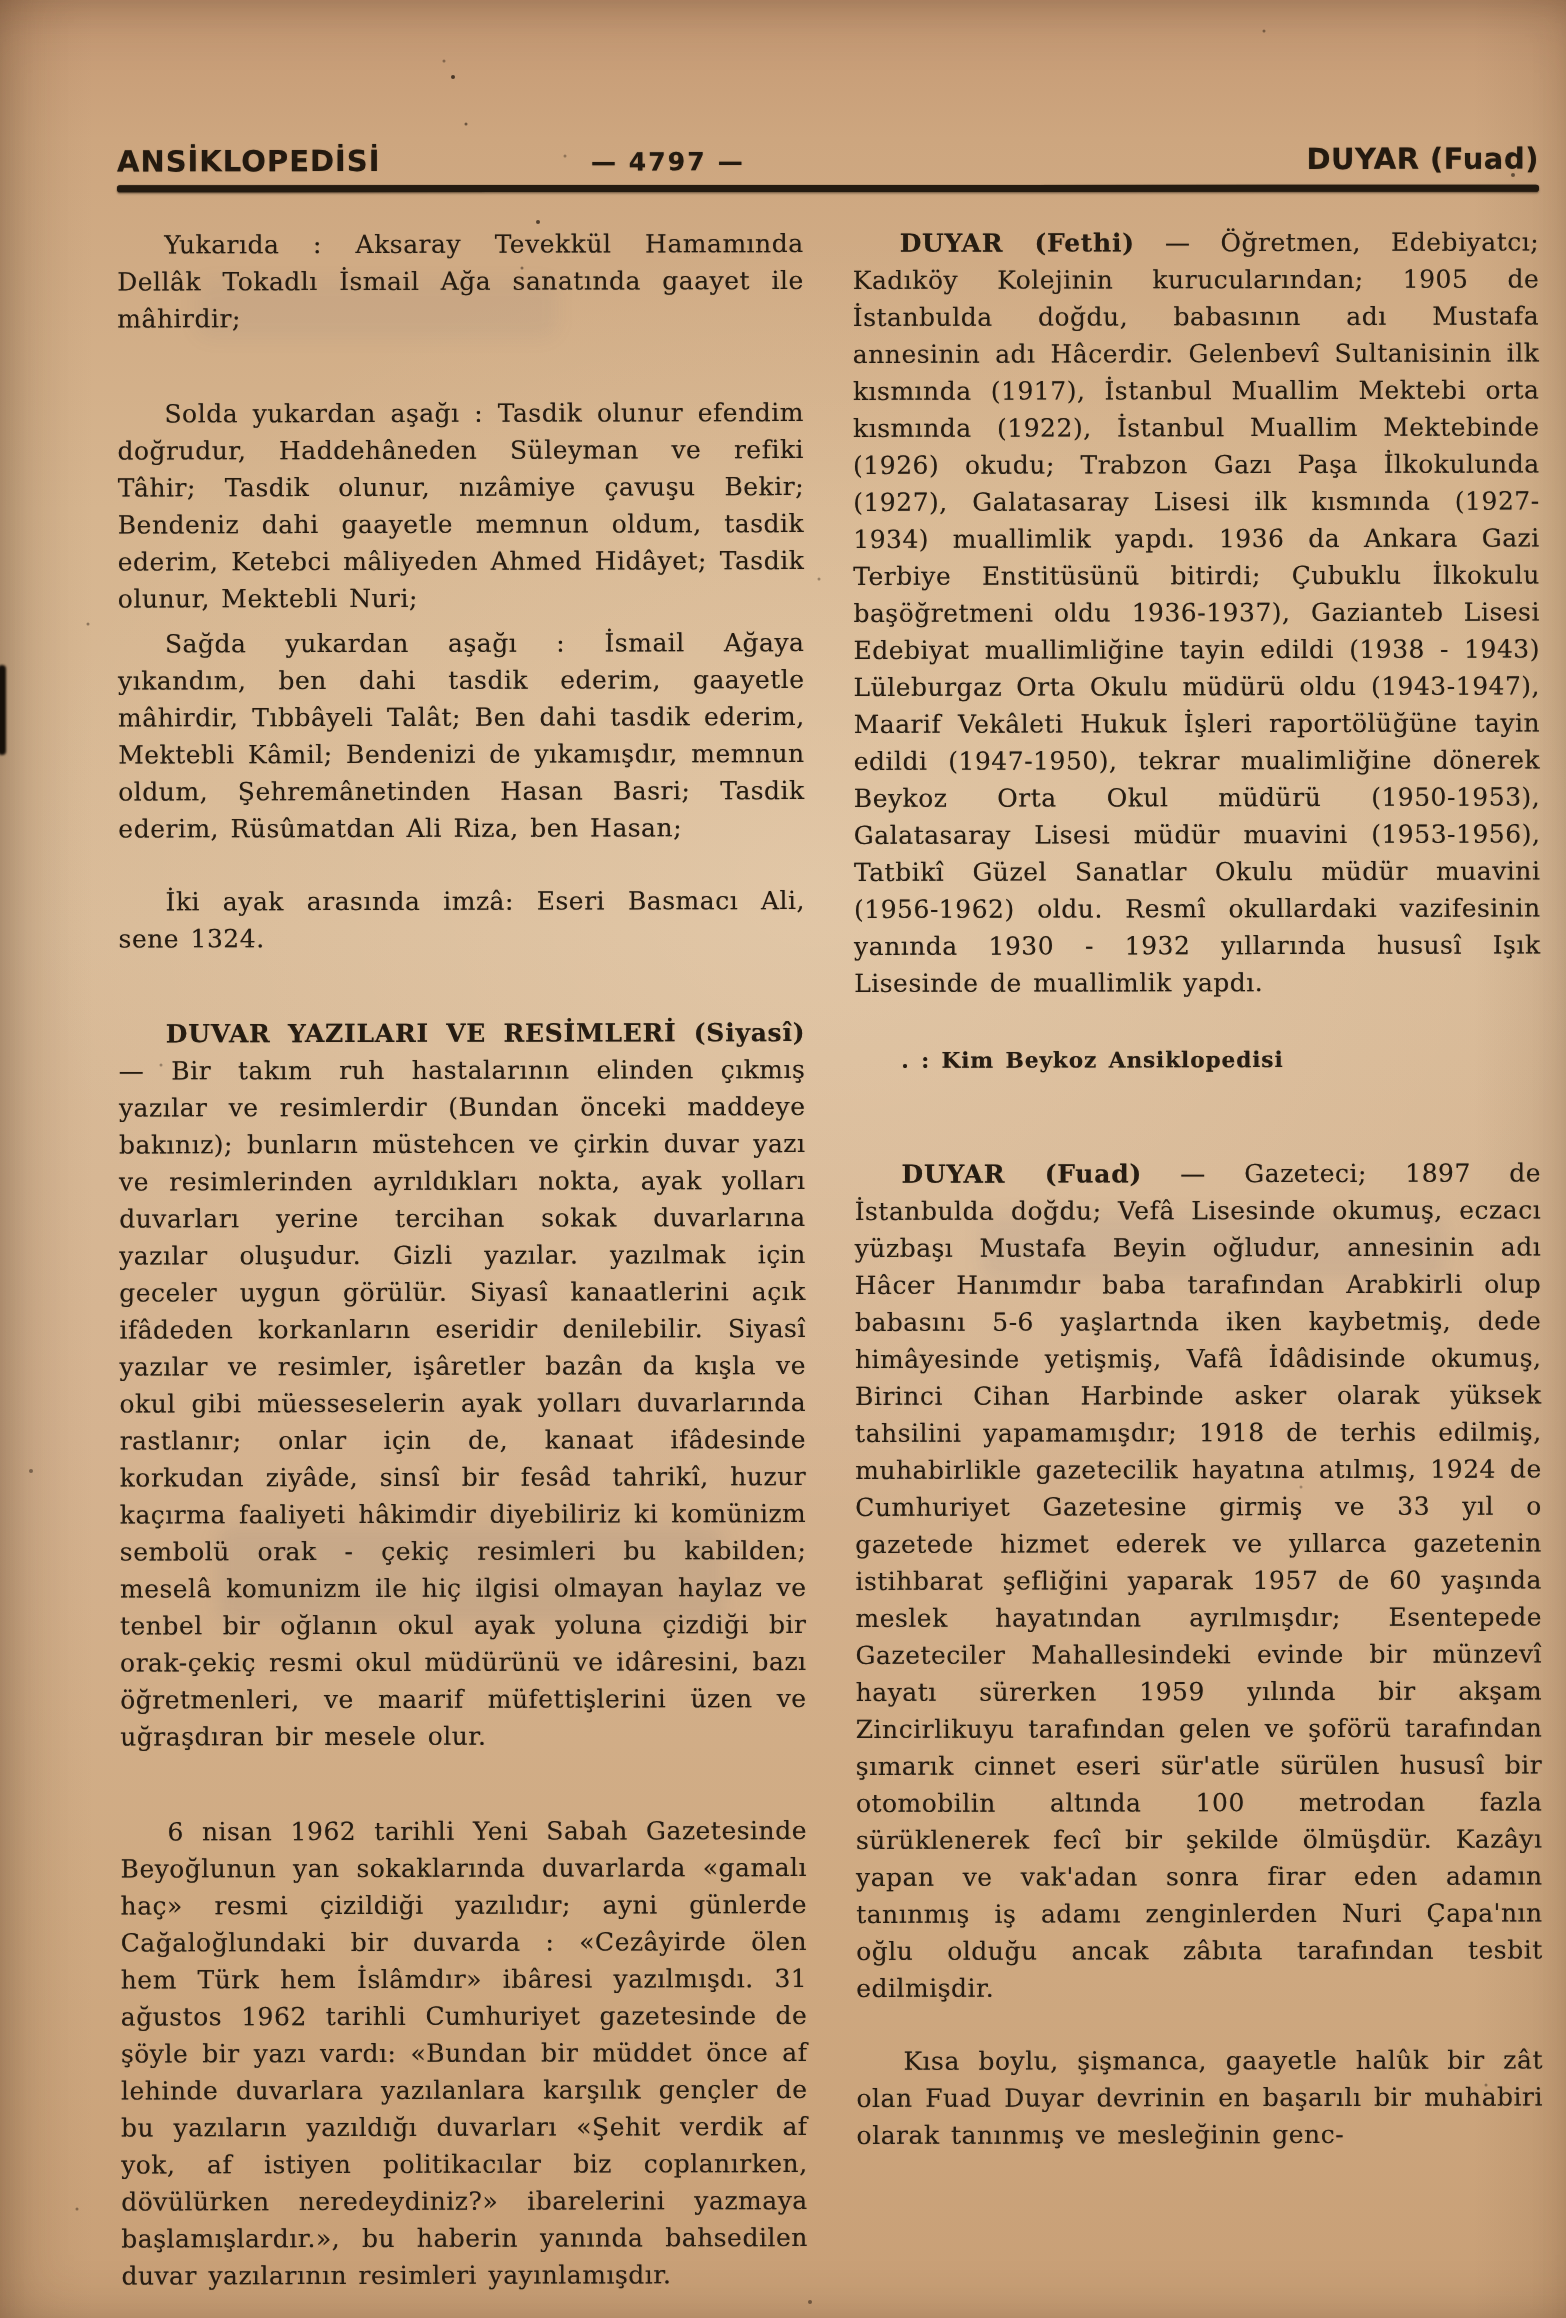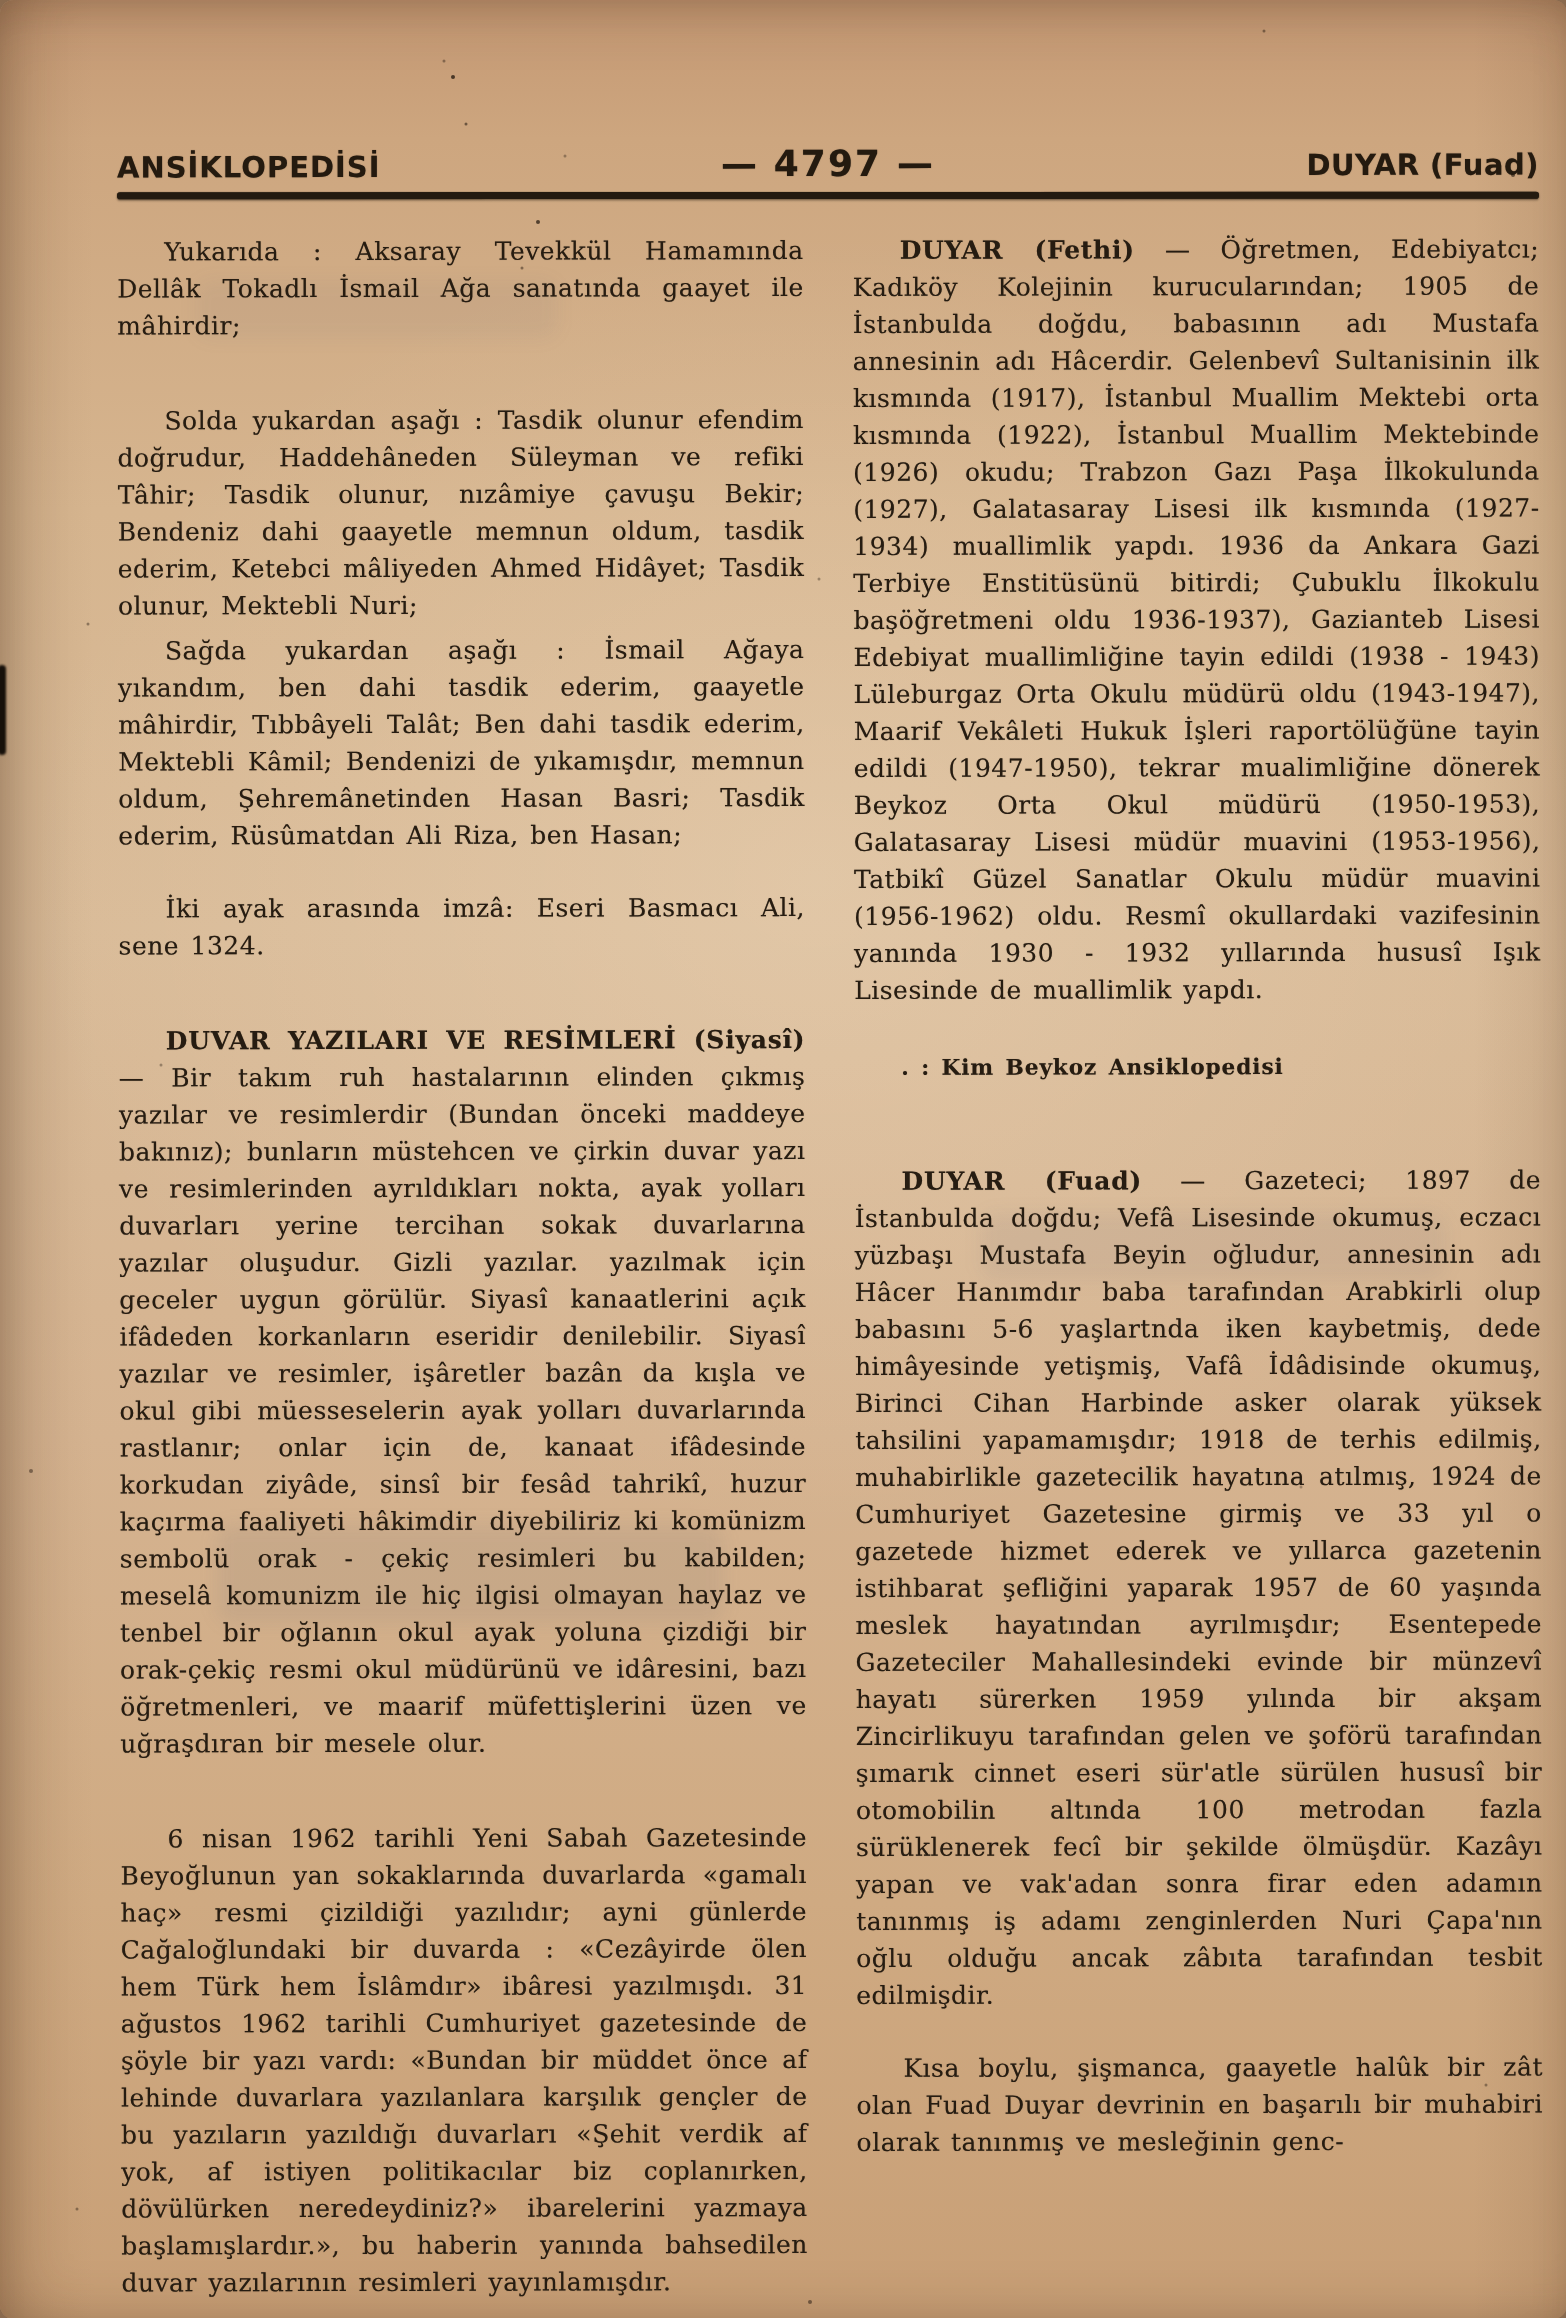--- a/index.html
+++ b/index.html
@@ -14,21 +14,20 @@
     overflow: hidden;
     font-family: "DejaVu Serif", "Liberation Serif", serif;
     background:
       radial-gradient(ellipse 1135px 929px at 52% 38%, rgba(255,241,219,0.22), rgba(255,241,219,0) 70%),
       linear-gradient(90deg, rgba(96,62,36,0.10) 0%, rgba(96,62,36,0) 6%, rgba(96,62,36,0) 94%, rgba(96,62,36,0.12) 100%),
       linear-gradient(180deg, #c49873 0%, #cda67f 6%, #d6b58f 22%, #d9bb98 40%, #d5b390 62%, #cfaa82 82%, #c89f76 100%);
     box-shadow:
       inset 31px -20.6px 62px -31px rgba(70,42,22,0.40),
       inset -15.5px 15.5px 52px -36px rgba(70,42,22,0.30),
       inset 0 46px 62px -41px rgba(70,42,22,0.25);
-    border-radius: 14px;
   }
   
   .specks {
     position: absolute;
     top: 0; left: 0;
     width: 2.1px; height: 2.1px;
     border-radius: 50%;
     background: transparent;
     box-shadow:
       452px 76px 0 1px rgba(30,20,12,0.75),
@@ -79,21 +78,21 @@
   .header {
     margin-top: 143px;
     display: flex;
     align-items: baseline;
     font-family: "DejaVu Sans", "Liberation Sans", sans-serif;
     font-weight: bold;
     color: #241a0f;
     text-shadow: 0 0 1px rgba(36,26,15,0.55);
   }
   .h-left   { flex: 1; text-align: left;   font-size: 29px; letter-spacing: 1px; }
-  .h-center { flex: 1; text-align: center; font-size: 36px; letter-spacing: 2.1px; }
+  .h-center { flex: 1; font-size: 25px; letter-spacing: 2.1px; }
   .h-right  { flex: 1; text-align: right;  font-size: 29px; letter-spacing: 0.5px; }
 
   .rule {
     margin-top: 8.3px;
     height: 6.7px;
     background: #231a10;
     border-radius: 3.1px;
     transform: rotate(0.10deg);
     box-shadow: 0 1.5px 2.1px rgba(35,26,16,0.45), 0 0 1px rgba(35,26,16,0.8);
   }

